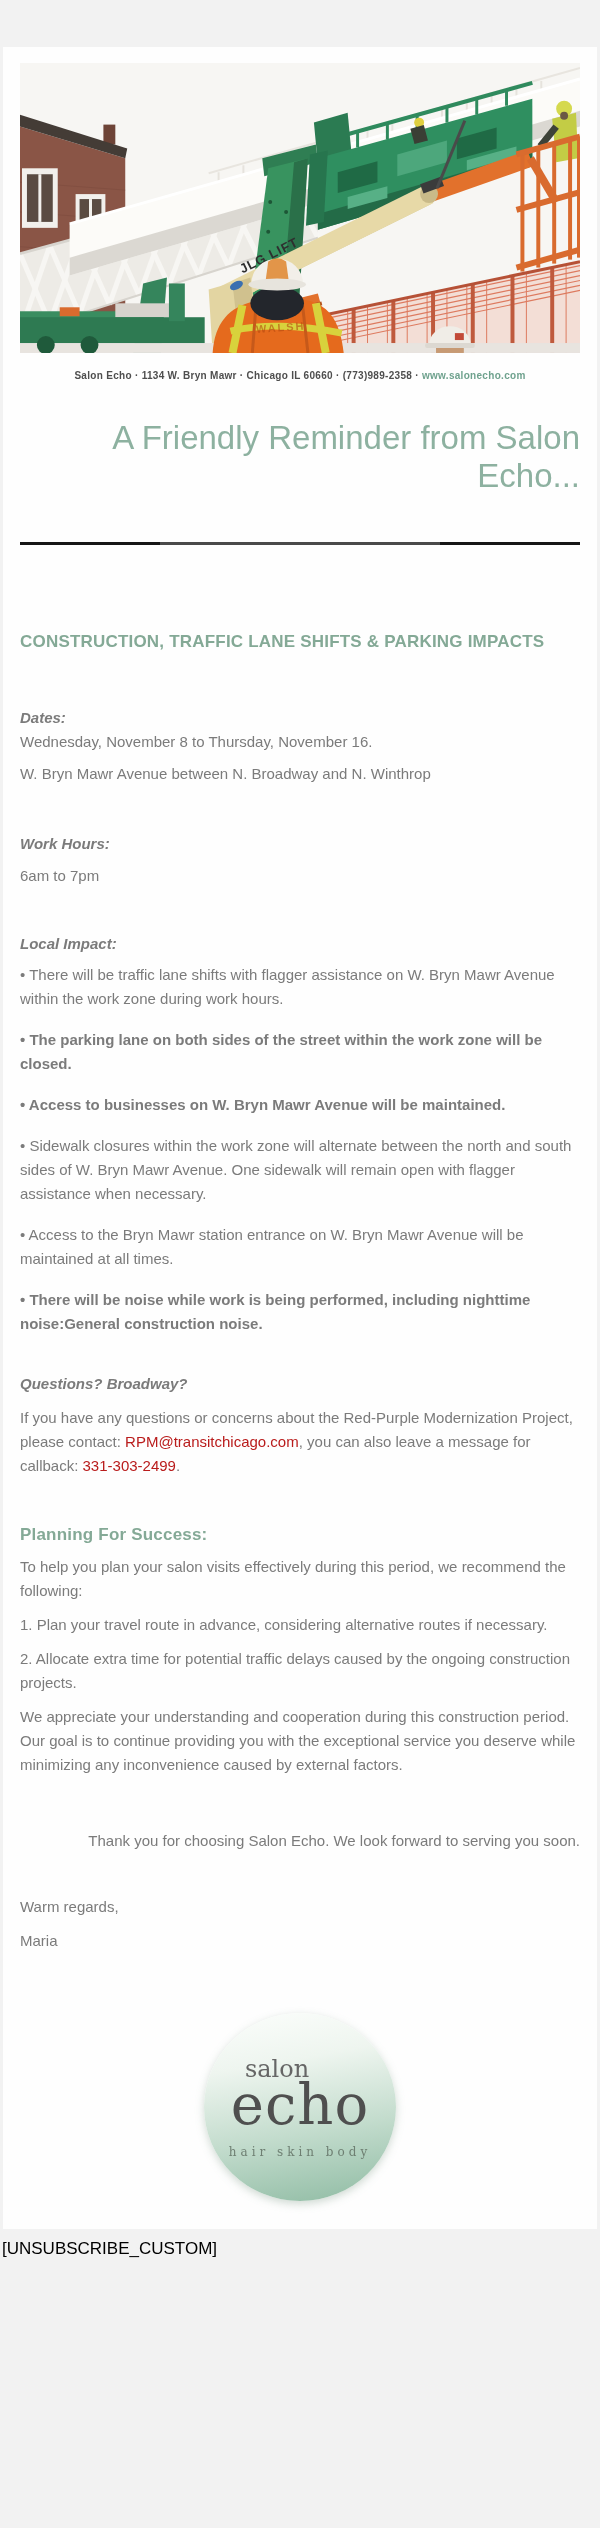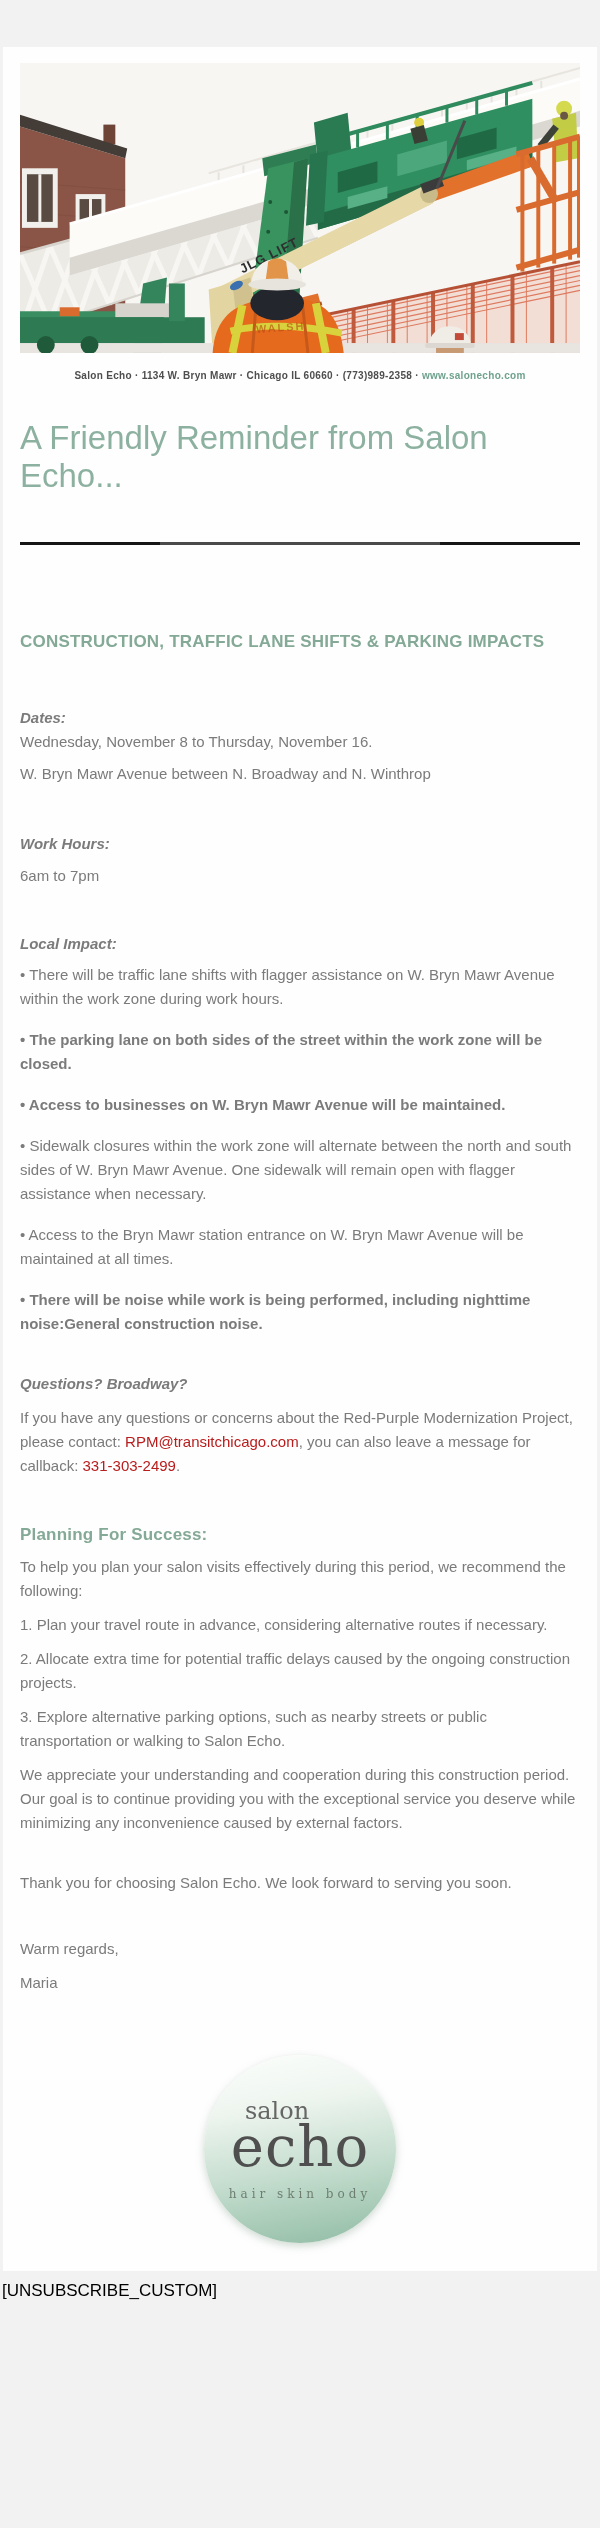--- a/index.html
+++ b/index.html
@@ -6,21 +6,21 @@
   body { font-family:"Liberation Sans", sans-serif; background:#f2f2f2; }
   .page { width:600px; height:2528px; background:#f2f2f2; padding-top:47px; overflow:hidden; }
   .card { width:594px; margin:0 3px; background:#fefefe; padding:16px 17px 28px; }
 
   .photo { display:block; width:560px; height:290px; }
 
   .contact { margin-top:17px; text-align:center; font-size:10px; font-weight:bold;
              color:#4e4e4e; letter-spacing:.3px; }
   .contact .site { color:#6fa28e; text-decoration:none; }
 
-  .headline { margin-top:38px; text-align:left; font-size:33px; line-height:38px;
+  .headline { margin-top:38px; text-align:right; font-size:33px; line-height:38px;
               font-weight:400; color:#8db1a0; }
 
   .divider { margin-top:47px; height:3px;
              background:linear-gradient(to right,#161616 0 25%,#4a4a4a 25% 75%,#161616 75%); }
 
   .sec-title { margin-top:86px; font-size:17px; line-height:21px; font-weight:bold;
                color:#84a996; letter-spacing:.2px; }
 
   .bodytext, .bodytext p { font-size:15px; line-height:24px; color:#7b7b7b; }
   .label { font-weight:bold; color:#737373;font-style:italic; }
@@ -30,21 +30,21 @@
   .mt-loc     { margin-top:34px; }
   .mt-val8    { margin-top:8px; }
   .mt-hours   { margin-top:46px; }
   .mt-impact  { margin-top:44px; }
   .bullet     { margin:0 0 17px; }
   .bullet.first { margin-top:7px; }
   .mt-q       { margin-top:36px; }
   .mt-qpara   { margin-top:10px; }
   .mt-plan    { margin-top:46px; }
   .mt-p10     { margin-top:10px; }
-  .mt-thanks  { margin-top:36px; }
+  .mt-thanks  { margin-top:52px;text-align:right; }
   .mt-signoff { margin-top:42px; }
   .mt-sig     { margin-top:10px; }
   a.blue { color:#b91c1c; text-decoration:none; }
 
   .logo-wrap { margin-top:60px; display:flex; justify-content:center; }
   .logo-circle { width:192px; height:188px; border-radius:50%;
     background:linear-gradient(170deg,#fcfefc 0%,#eef5ef 28%,#c3dccd 62%,#8fbba3 100%);
     box-shadow:0 3px 8px rgba(120,150,130,.35);
     display:flex; flex-direction:column; align-items:center; justify-content:center;
     font-family:"DejaVu Serif", serif;text-align:center; }
@@ -284,21 +284,20 @@
       <p class="bullet">• Access to the Bryn Mawr station entrance on W. Bryn Mawr Avenue will be maintained at all times.</p>
       <p class="bullet b">• There will be noise while work is being performed, including nighttime noise:General construction noise.</p>
 
       <p class="label mt-q">Questions? Broadway?</p>
       <p class="mt-qpara"><span>If you have any questions or concerns about the Red-Purple Modernization Project, please contact: </span><a href="#" class="blue">RPM@transitchicago.com</a><span>, you can also leave a message for callback: </span><a href="#" class="blue">331-303-2499</a><span>.</span></p>
 
       <div class="sec-title mt-plan" style="margin-top:46px">Planning For Success:</div>
       <p class="mt-p10">To help you plan your salon visits effectively during this period, we recommend the following:</p>
       <p class="mt-p10">1. Plan your travel route in advance, considering alternative routes if necessary.</p>
       <p class="mt-p10">2. Allocate extra time for potential traffic delays caused by the ongoing construction projects.</p>
-      <p class="mt-p10">3. Explore alternative parking options, such as nearby streets or public transportation or walking to Salon Echo.</p>
       <p class="mt-p10">We appreciate your understanding and cooperation during this construction period. Our goal is to continue providing you with the exceptional service you deserve while minimizing any inconvenience caused by external factors.</p>
 
       <p class="mt-thanks">Thank you for choosing Salon Echo. We look forward to serving you soon.</p>
       <p class="mt-signoff">Warm regards,</p>
       <p class="mt-sig">Maria</p>
     </div>
 
     <div class="logo-wrap">
       <div class="logo-circle">
         <div class="logo-salon">salon</div>

